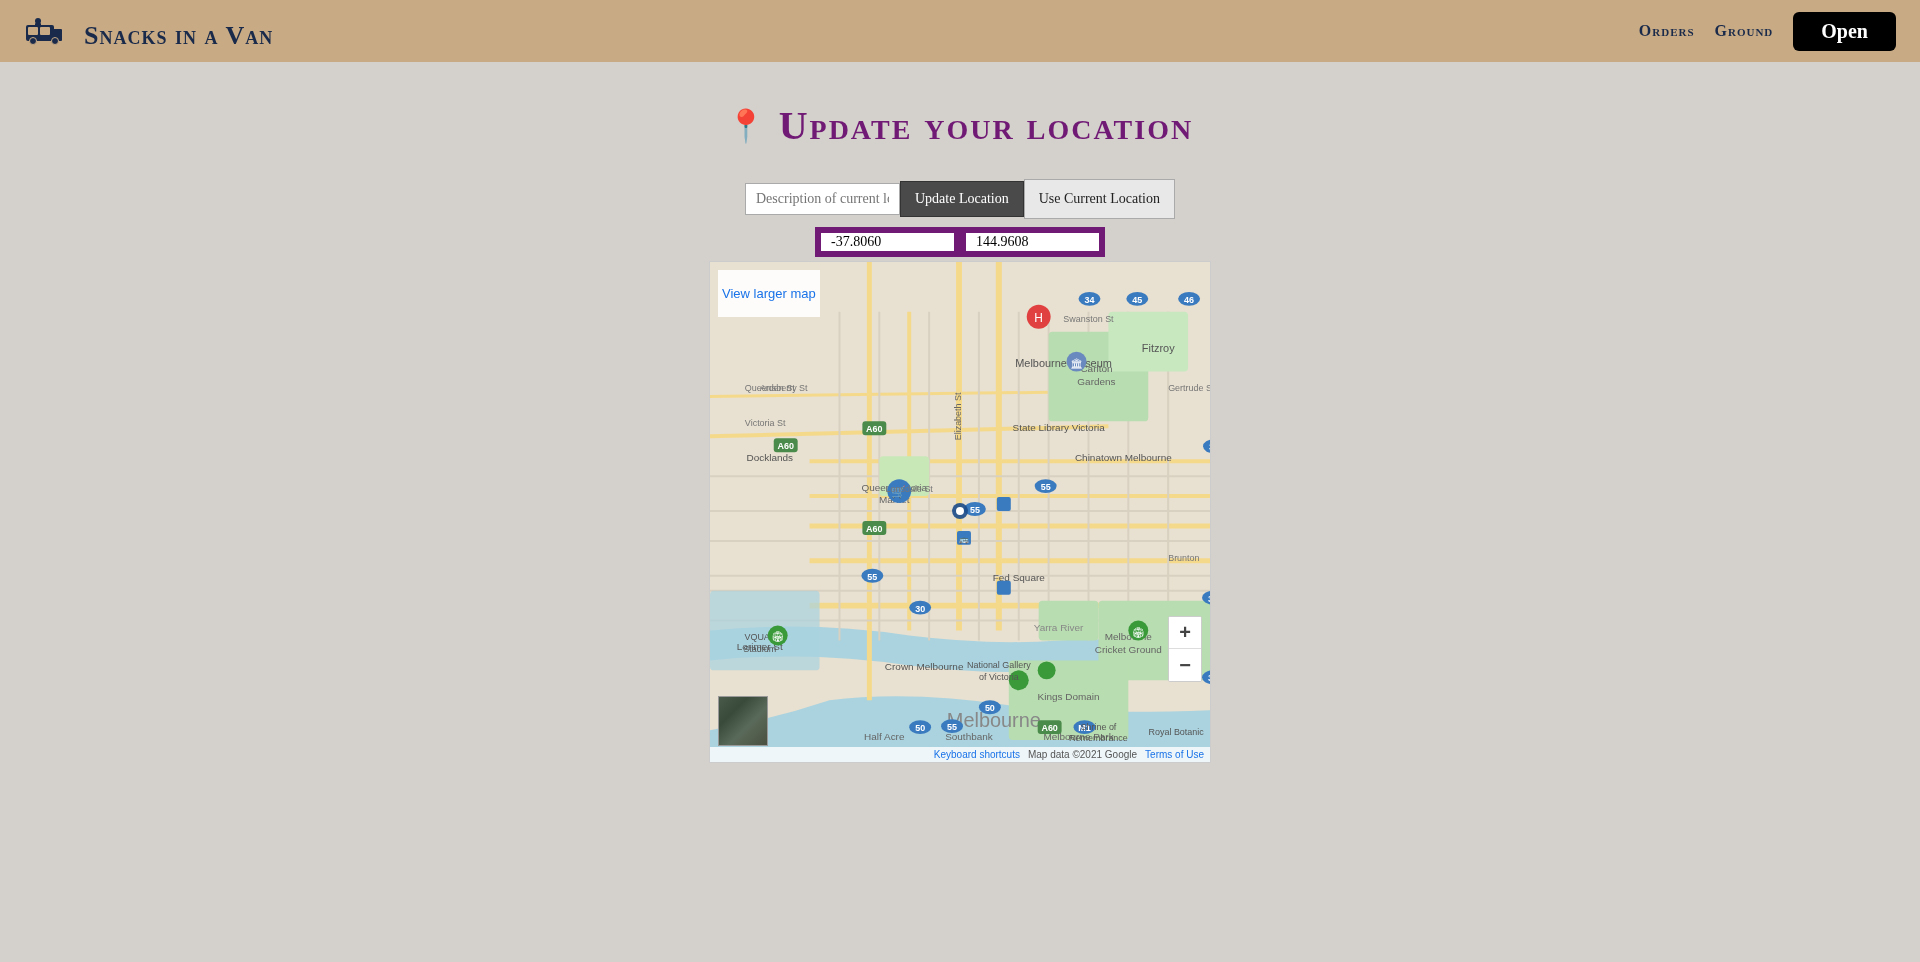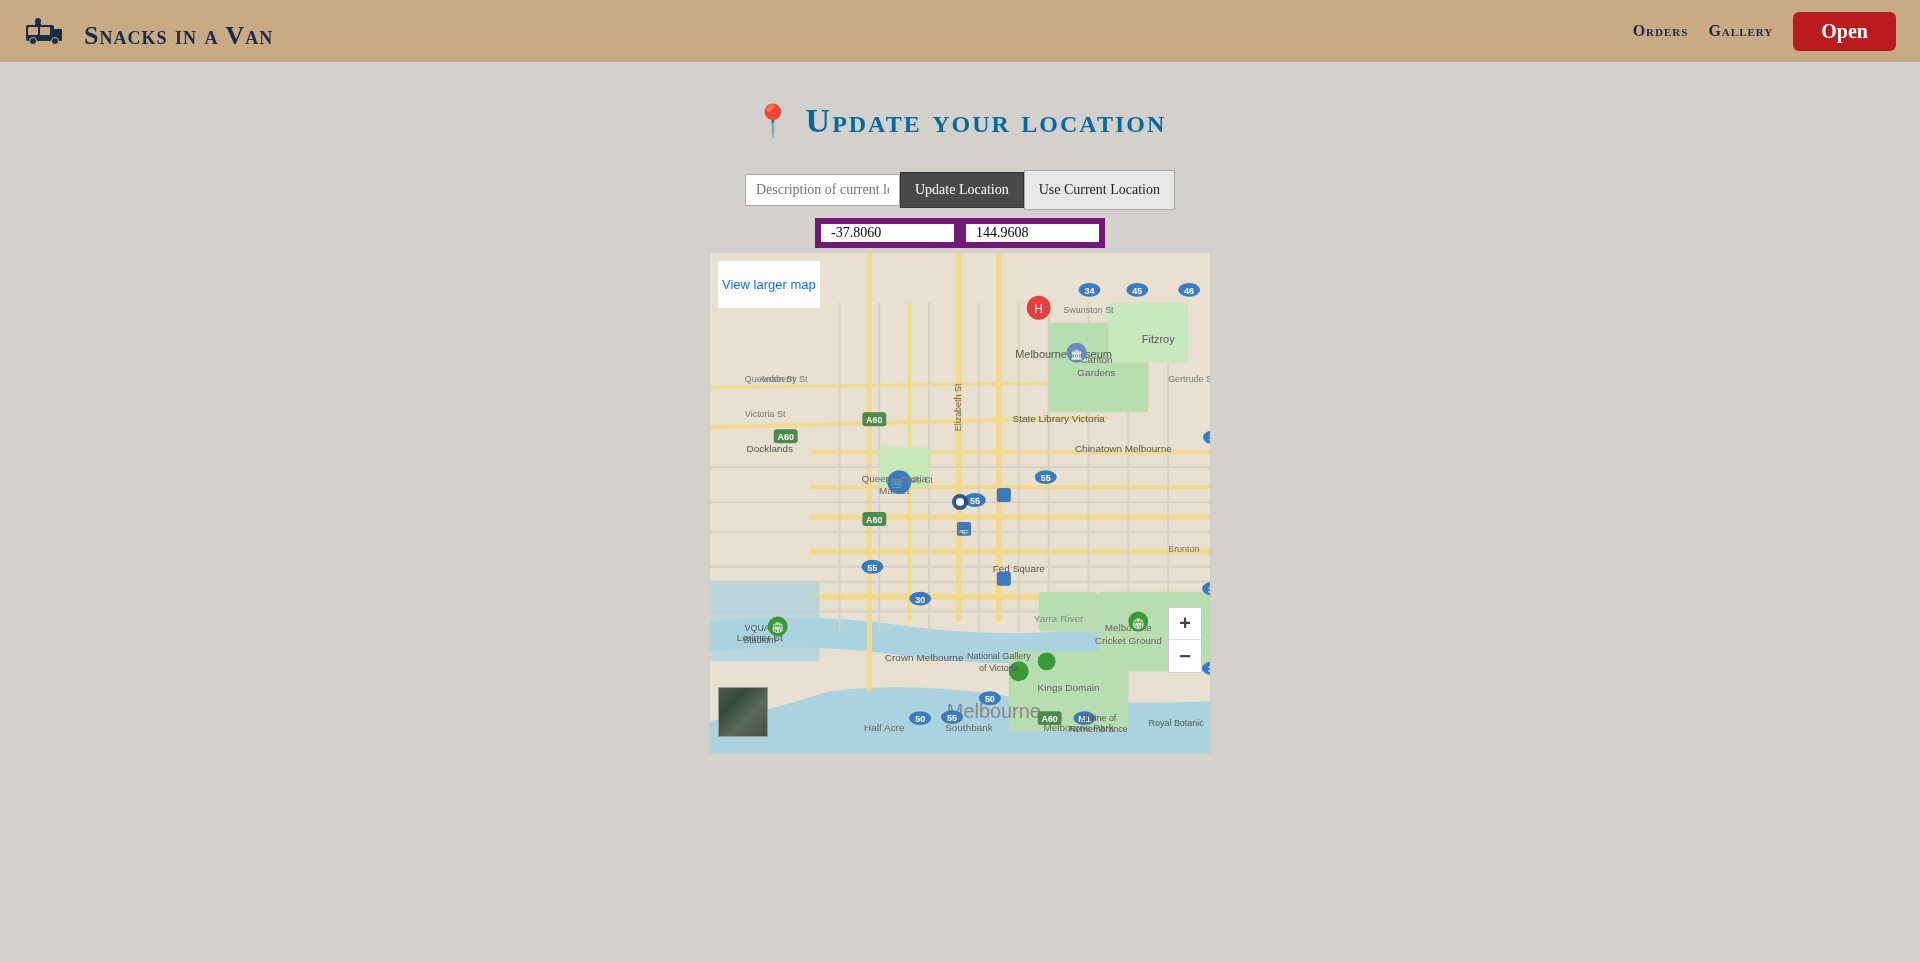--- a/index.html
+++ b/index.html
@@ -49,21 +49,21 @@
       font-size: 16px;
       color: #1a2a4a;
       font-variant: small-caps;
       letter-spacing: 1px;
       cursor: pointer;
       text-decoration: none;
       font-weight: 600;
     }
 
     .btn-open {
-      background: #b91c1c;
+      background: #000000;
       color: #fff;
       font-size: 20px;
       font-weight: bold;
       border: none;
       border-radius: 6px;
       padding: 8px 28px;
       cursor: pointer;
       font-family: 'Georgia', serif;
     }
 
@@ -81,23 +81,23 @@
       gap: 12px;
       margin-bottom: 30px;
     }
 
     .location-pin-icon {
       font-size: 32px;
       color: #1a2a4a;
     }
 
     .page-title {
-      font-size: 34px;
+      font-size: 40px;
       font-variant: small-caps;
-      color: #0369a1;
+      color: #701a75;
       letter-spacing: 2px;
       font-weight: bold;
     }
 
     
     .controls {
       display: flex;
       align-items: center;
       gap: 0;
       margin-bottom: 8px;
@@ -260,21 +260,21 @@
       <circle cx="31" cy="30" r="3.5" fill="#1a2a4a" stroke="#c8ab85" stroke-width="1"></circle>
 
       <circle cx="14" cy="10" r="3" fill="#1a2a4a"></circle>
       <rect x="11" y="12" width="6" height="4" rx="1" fill="#1a2a4a"></rect>
     </svg>
     <span class="brand-title">Snacks in a Van</span>
   </div>
 
   <nav>
     <a class="nav-link">Orders</a>
-    <a class="nav-link">Gallery</a>
+    <a class="nav-link">Ground</a>
     <button class="btn-open">Open</button>
   </nav>
 </header>
 
 <main>
 
   <div class="page-title-container">
     <span class="location-pin-icon">📍</span>
     <h1 class="page-title">Update your location</h1>
   </div>
@@ -468,15 +468,20 @@
       <button class="zoom-btn">+</button>
       <button class="zoom-btn">−</button>
     </div>
 
     
     <div class="map-satellite-thumb">
       <div class="map-satellite-thumb-inner"></div>
     </div>
 
     
+    <div class="map-footer">
+      <span style="cursor:pointer; color:#1a73e8; font-size:10px;">Keyboard shortcuts</span>
+      <span style="font-size:10px;">Map data ©2021 Google</span>
+      <span style="cursor:pointer; color:#1a73e8; font-size:10px;">Terms of Use</span>
+    </div>
   </div>
 
 </main>
 
 </body></html>

